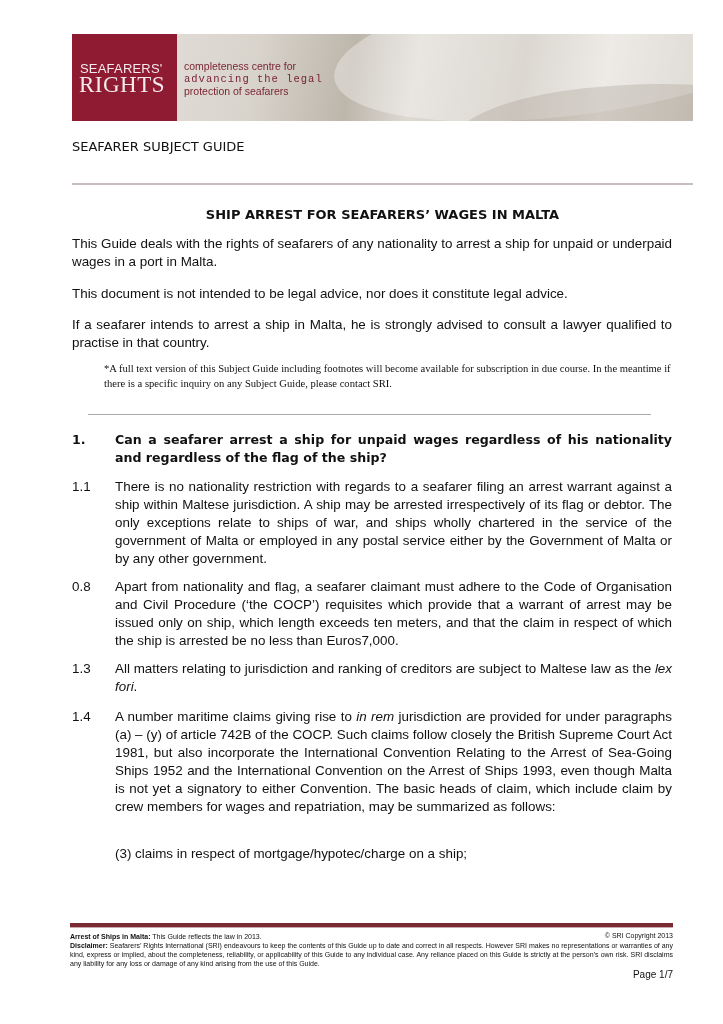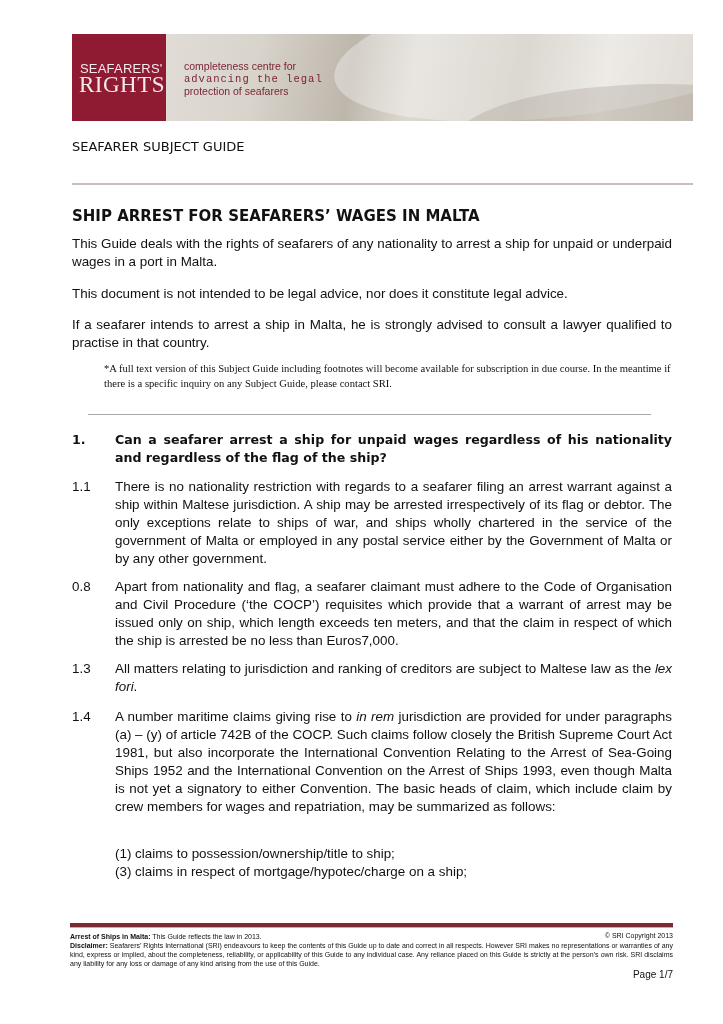--- a/index.html
+++ b/index.html
@@ -5,34 +5,34 @@
   html, body { margin: 0; padding: 0; background: #ffffff; }
   body { width: 723px; height: 1024px; position: relative; overflow: hidden;
          font-family: "DejaVu Sans", "Liberation Sans", sans-serif; color: #111; }
   .banner { position: absolute; left: 72px; top: 34px; width: 621px; height: 87px;
             background: linear-gradient(100deg, #e9e6e1 0%, #d8d3cb 30%, #bdb6ab 45%, #ddd9d2 55%, #c9c3b9 72%, #e4e0da 85%, #cfc9c0 100%);
             overflow: hidden; }
   .banner .swoosh1 { position: absolute; left: 260px; top: -60px; width: 500px; height: 140px;
             border-radius: 50%; background: rgba(255,255,255,0.35); transform: rotate(-8deg); }
   .banner .swoosh2 { position: absolute; left: 380px; top: 50px; width: 420px; height: 120px;
             border-radius: 50%; background: rgba(170,160,148,0.35); }
-  .logo { position: absolute; left: 0; top: 0; width: 94px; height: 87px; background: #8e1b32;
+  .logo { position: absolute; left: 0; top: 0; width: 105px; height: 87px; background: #8e1b32;
           color: #f4e9ec; }
   .logo .l1 { position: absolute; left: 8px; top: 27px; font-family: "Liberation Sans", sans-serif;
               font-size: 13px; letter-spacing: 0.2px; }
   .logo .l2 { position: absolute; left: 7px; top: 38px; font-family: Liberation Serif, serif;
               font-size: 23px; letter-spacing: 0.5px; }
   .tagline { position: absolute; left: 112px; top: 26px; color: #7a2535;
              font-family: "Liberation Sans", sans-serif; font-size: 10.5px; line-height: 12.5px; }
   .tagline div:nth-child(2) { letter-spacing: 1px; font-family: Liberation Mono, monospace; }
 
   .subject { position: absolute; left: 72px; top: 139px; font-weight: normal; font-size: 13px; }
   .rule-top { position: absolute; left: 72px; top: 183px; width: 621px; height: 2px; background: #cbbdbf; }
-  .title { position: absolute; left: 72px; width: 621px; top: 207px; text-align: left;
-           font-weight: bold; font-size: 15px; }
+  .title { position: absolute; left: 72px; width: 621px; top: 207px; text-align: center;
+           font-weight: bold; font-size: 13px; }
   .para { position: absolute; left: 72px; width: 600px; font-size: 13.4px; line-height: 18px;
           text-align: justify; font-family: "Liberation Sans", sans-serif; }
   .note { position: absolute; left: 104px; width: 584px; font-size: 10.6px; line-height: 15px;
           font-family: Liberation Serif, serif; }
   .rule-mid { position: absolute; left: 88px; top: 414px; width: 563px; height: 1px; background: #a9a9a9; }
 
   .sec { position: absolute; left: 72px; width: 600px; font-size: 13.4px; line-height: 18px;
          font-family: "Liberation Sans", sans-serif; }
   .sec .num { position: absolute; left: 0; top: 0; }
   .sec .txt { margin-left: 43px; text-align: justify; }
@@ -96,21 +96,20 @@
   <span class="num">1.3</span>
   <div class="txt"><span>All matters relating to jurisdiction and ranking of creditors are subject to Maltese law as the </span><em>lex fori</em><span>.</span></div>
 </div>
 
 <div class="sec" style="top:708px">
   <span class="num">1.4</span>
   <div class="txt"><span>A number maritime claims giving rise to </span><em>in rem</em><span> jurisdiction are provided for under paragraphs (a) – (y) of article 742B of the COCP.  Such claims follow closely the British Supreme Court Act 1981, but also incorporate the International Convention Relating to the Arrest of Sea-Going Ships 1952 and the International Convention on the Arrest of Ships 1993, even though Malta is not yet a signatory to either Convention.  The basic heads of claim, which include claim by crew members for wages and repatriation, may be summarized as follows:</span></div>
 </div>
 
 <div class="list" style="top:845px">
-  <div>(1) claims to possession/ownership/title to ship;</div>
   <div>(3) claims in respect of mortgage/hypotec/charge on a ship;</div>
 </div>
 
 <div class="rule-foot"></div>
 <div class="foot" style="top:932px"><b>Arrest of Ships in Malta:</b><span> This Guide reflects the law in 2013.</span></div>
 <div class="copy">© SRI Copyright 2013</div>
 <div class="foot" style="top:941px"><b>Disclaimer:</b><span> Seafarers’ Rights International (SRI) endeavours to keep the contents of this Guide up to date and correct in all respects.  However SRI makes no representations or warranties of any kind, express or implied, about the completeness, reliability, or applicability of this Guide to any individual case.  Any reliance placed on this Guide is strictly at the person’s own risk.  SRI disclaims any liability for any loss or damage of any kind arising from the use of this Guide.</span></div>
 <div class="page">Page 1/7</div>
 
 </body></html>

